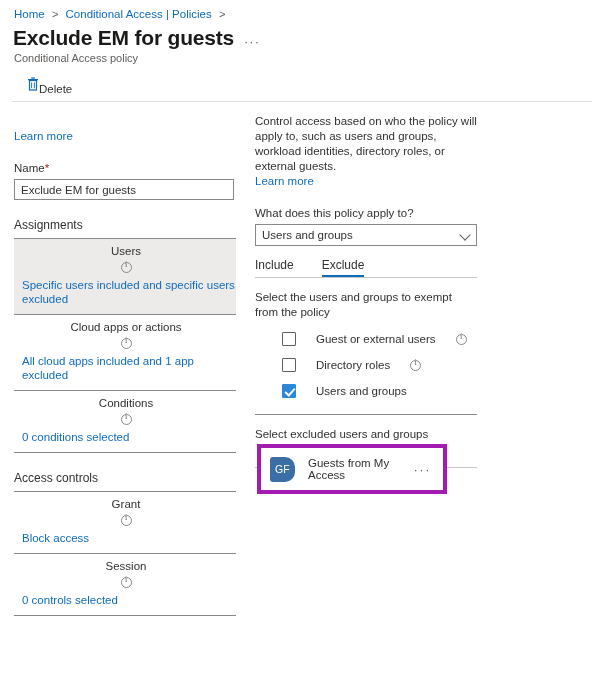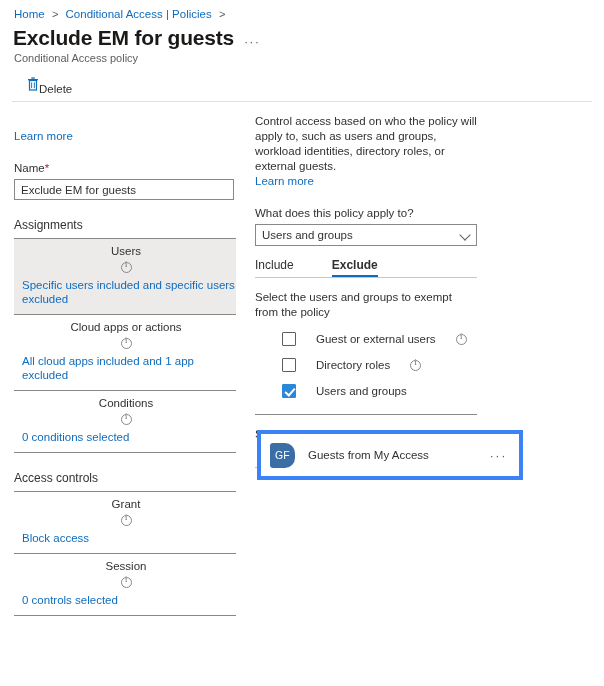--- a/index.html
+++ b/index.html
@@ -118,26 +118,26 @@
     display: flex; align-items: center;
   }
   .select-val { font-size: 11.5px; color: #323130; padding-left: 6px; }
   .chev {
     position: absolute; right: 7px; top: 6px;
     width: 8px; height: 8px;
     border-right: 1px solid #605e5c; border-bottom: 1px solid #605e5c;
     transform: rotate(45deg);
   }
 
-  .tabs { display: flex; gap: 38px; margin-top: 12px; }
+  .tabs { display: flex; gap: 28px; margin-top: 12px; }
   .tab {
     font-size: 12px; color: #323130; padding-bottom: 5px;
     cursor: pointer; position: relative;
   }
-  .tab.active { font-weight: bold; }
+  .tab.active { font-weight: normal; }
   .tab.active::after {
     content: ""; position: absolute; left: 0; right: 0; bottom: 0;
     height: 2px; background: #0f6cbd;
   }
   .tabs-rule { width: 222px; height: 1px; background: #c8c6c4; }
 
   .helper {
     font-size: 11.5px; line-height: 15px; color: #323130;
     margin-top: 12px; width: 215px;
   }
@@ -161,23 +161,23 @@
     transform: rotate(42deg);
   }
   .cb-label { font-size: 11.5px; color: #323130; }
 
   .sec-rule {
     width: 222px; height: 1px; background: #8a8886; margin-top: 16px;
   }
 
   
   .highlight-box {
-    position: absolute; left: 257px; top: 430px;
-    width: 266px; height: 50px;
-    border: 4px solid #3b82f6; background: #fff;
+    position: absolute; left: 257px; top: 444px;
+    width: 190px; height: 50px;
+    border: 4px solid #a21caf; background: #fff;
   }
   .group-card {
     position: absolute; left: 0; top: 0; right: 0; bottom: 0;
     display: flex; align-items: center; padding: 0 10px 0 9px;
   }
   .avatar {
     width: 25px; height: 25px; flex: 0 0 auto;
     background: #3a6ea5; color: #fff;
     border-radius: 3px 10px 10px 3px;
     display: flex; align-items: center; justify-content: center;

